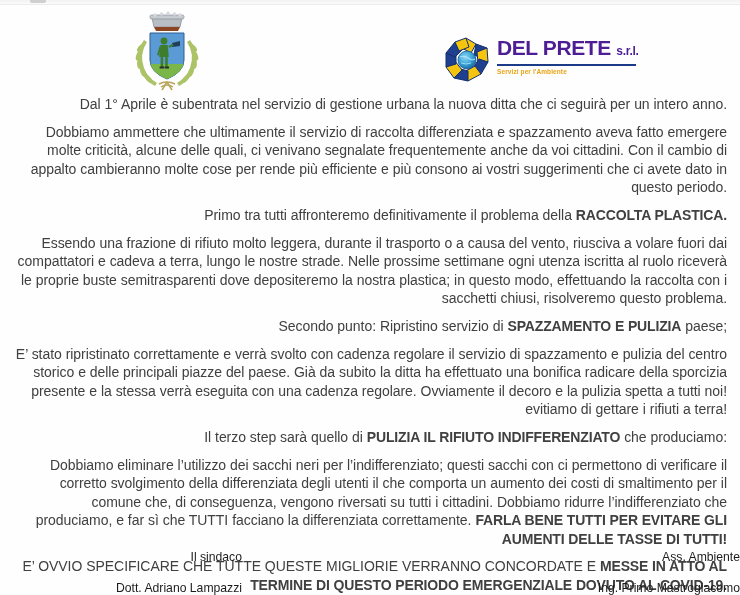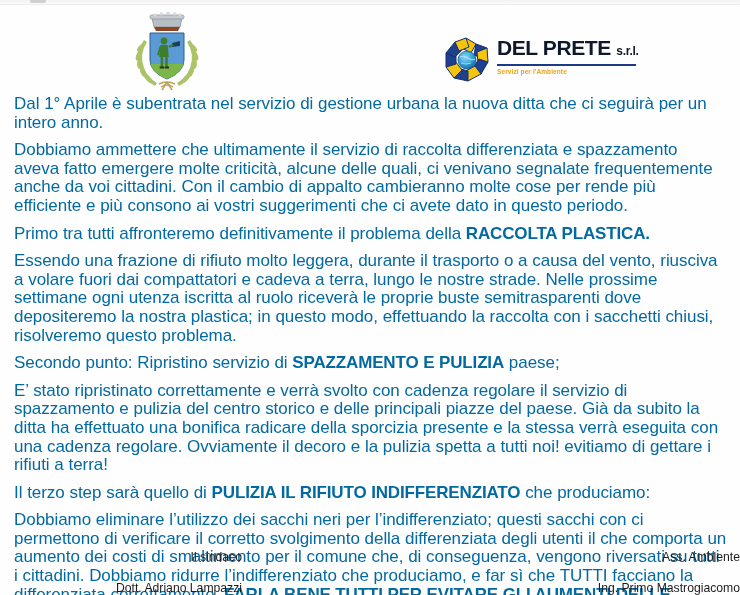--- a/index.html
+++ b/index.html
@@ -70,21 +70,21 @@
     position: absolute;
     left: 54px;
     top: 2px;
     width: 140px;
   }
   .company-name {
     font-family: "Liberation Sans", sans-serif;
     font-weight: bold;
     font-size: 21px;
     letter-spacing: -0.4px;
-    color: #0f172a;
+    color: #4c1d95;
     line-height: 24px;
     white-space: nowrap;
   }
   .company-name .suffix {
     font-size: 12px;
     letter-spacing: -0.3px;
   }
   .company-rule {
     width: 139px;
     height: 2px;
@@ -102,24 +102,24 @@
 
   
   .body-text {
     position: absolute;
     left: 14px;
     top: 95px;
     width: 713px;
   }
   p.para {
     margin: 0 0 9px 0;
-    font-size: 17px;
+    font-size: 14px;
     line-height: 18.6px;
-    text-align: left;
-    color: #0369a1;
+    text-align: right;
+    color: #404040;
     letter-spacing: -0.05px;
     word-spacing: 0.1px;
   }
   p.para b, p.para strong {
     font-weight: bold;
     letter-spacing: -0.15px;
     margin-top: 28px;
   }
 
   

